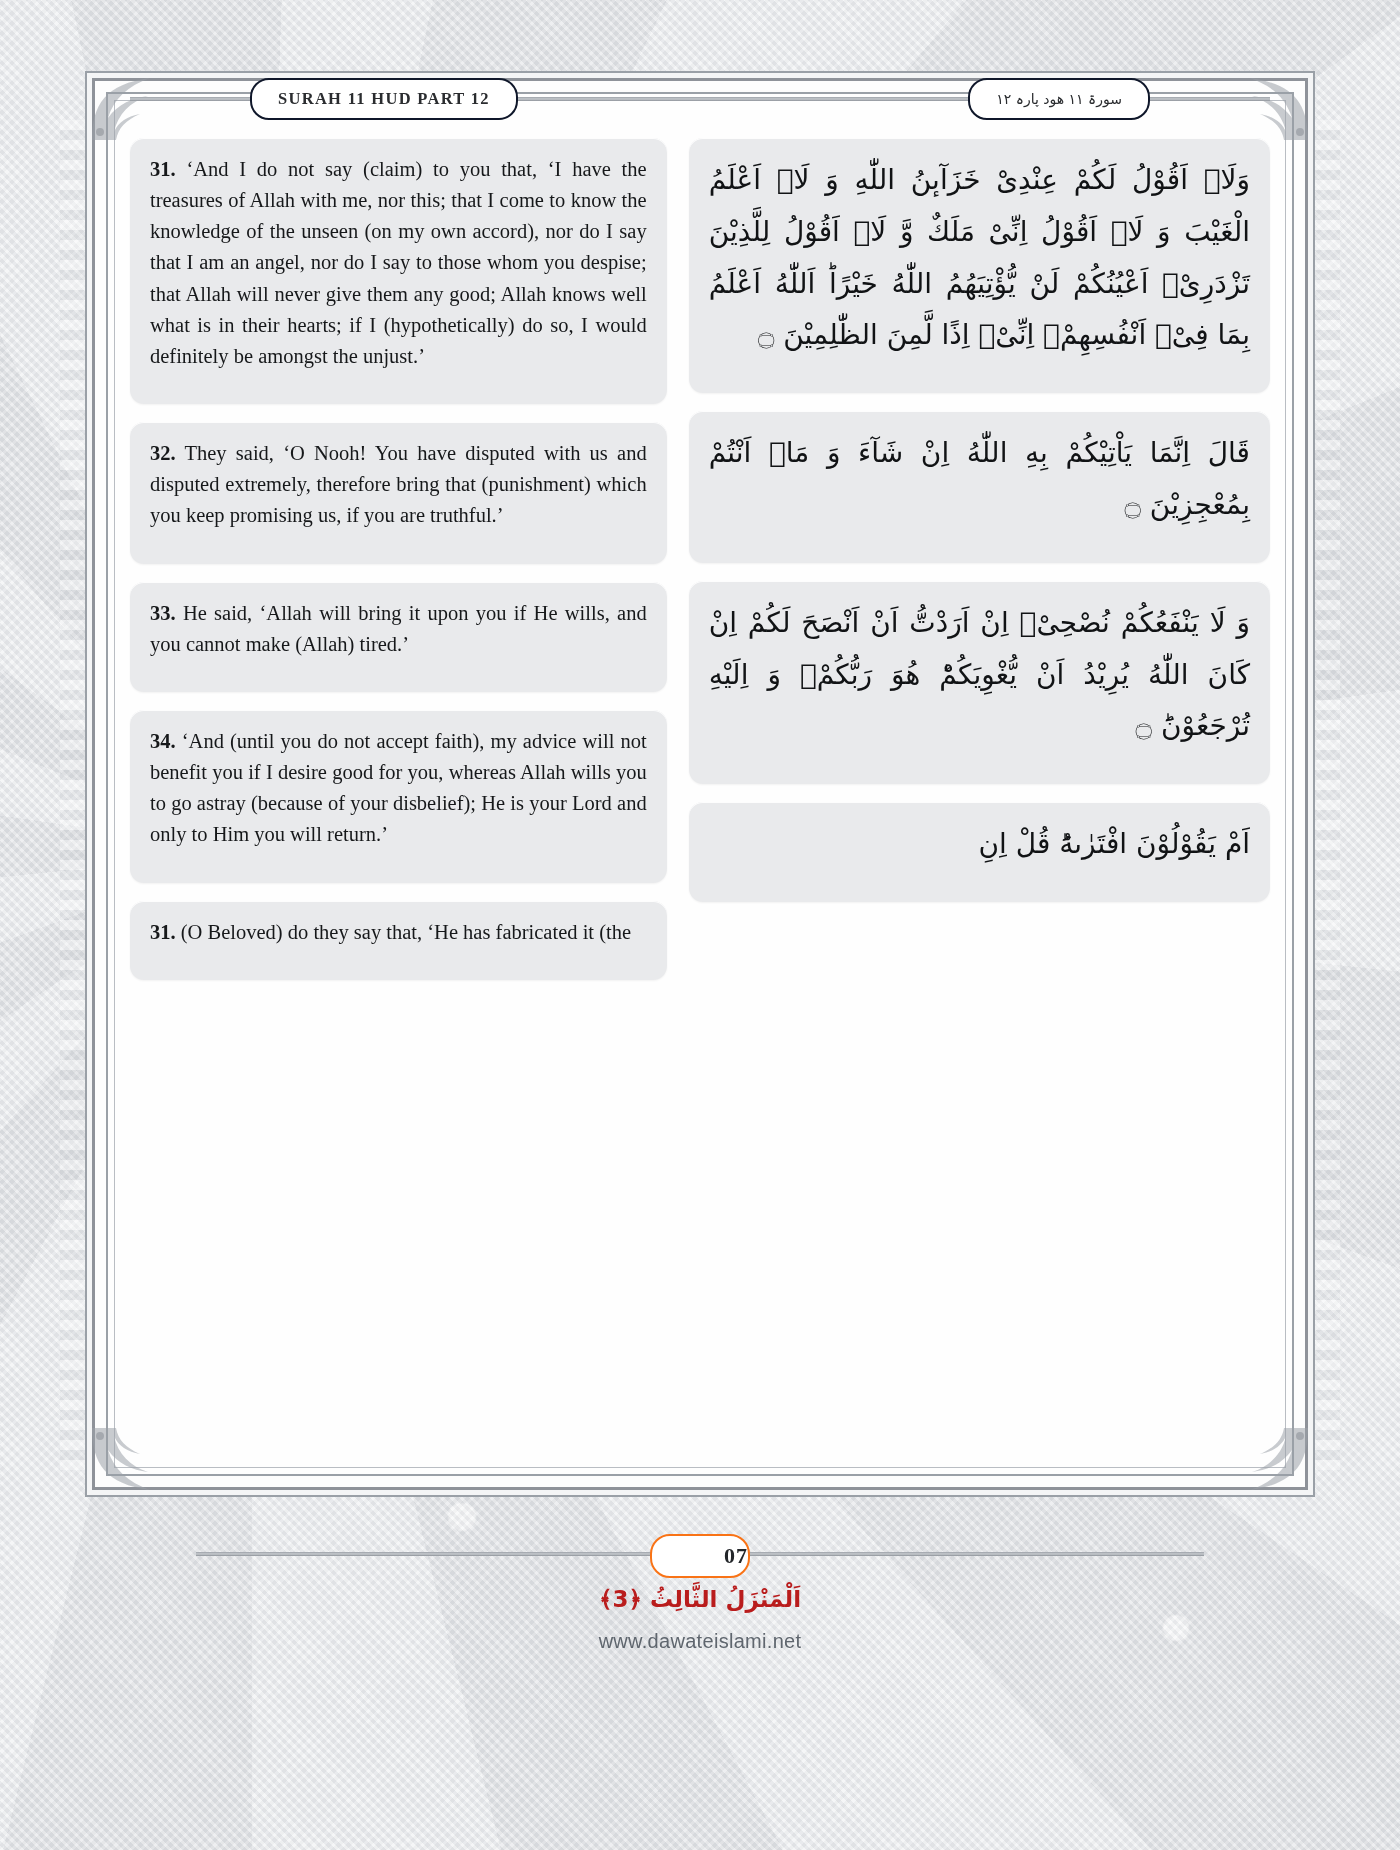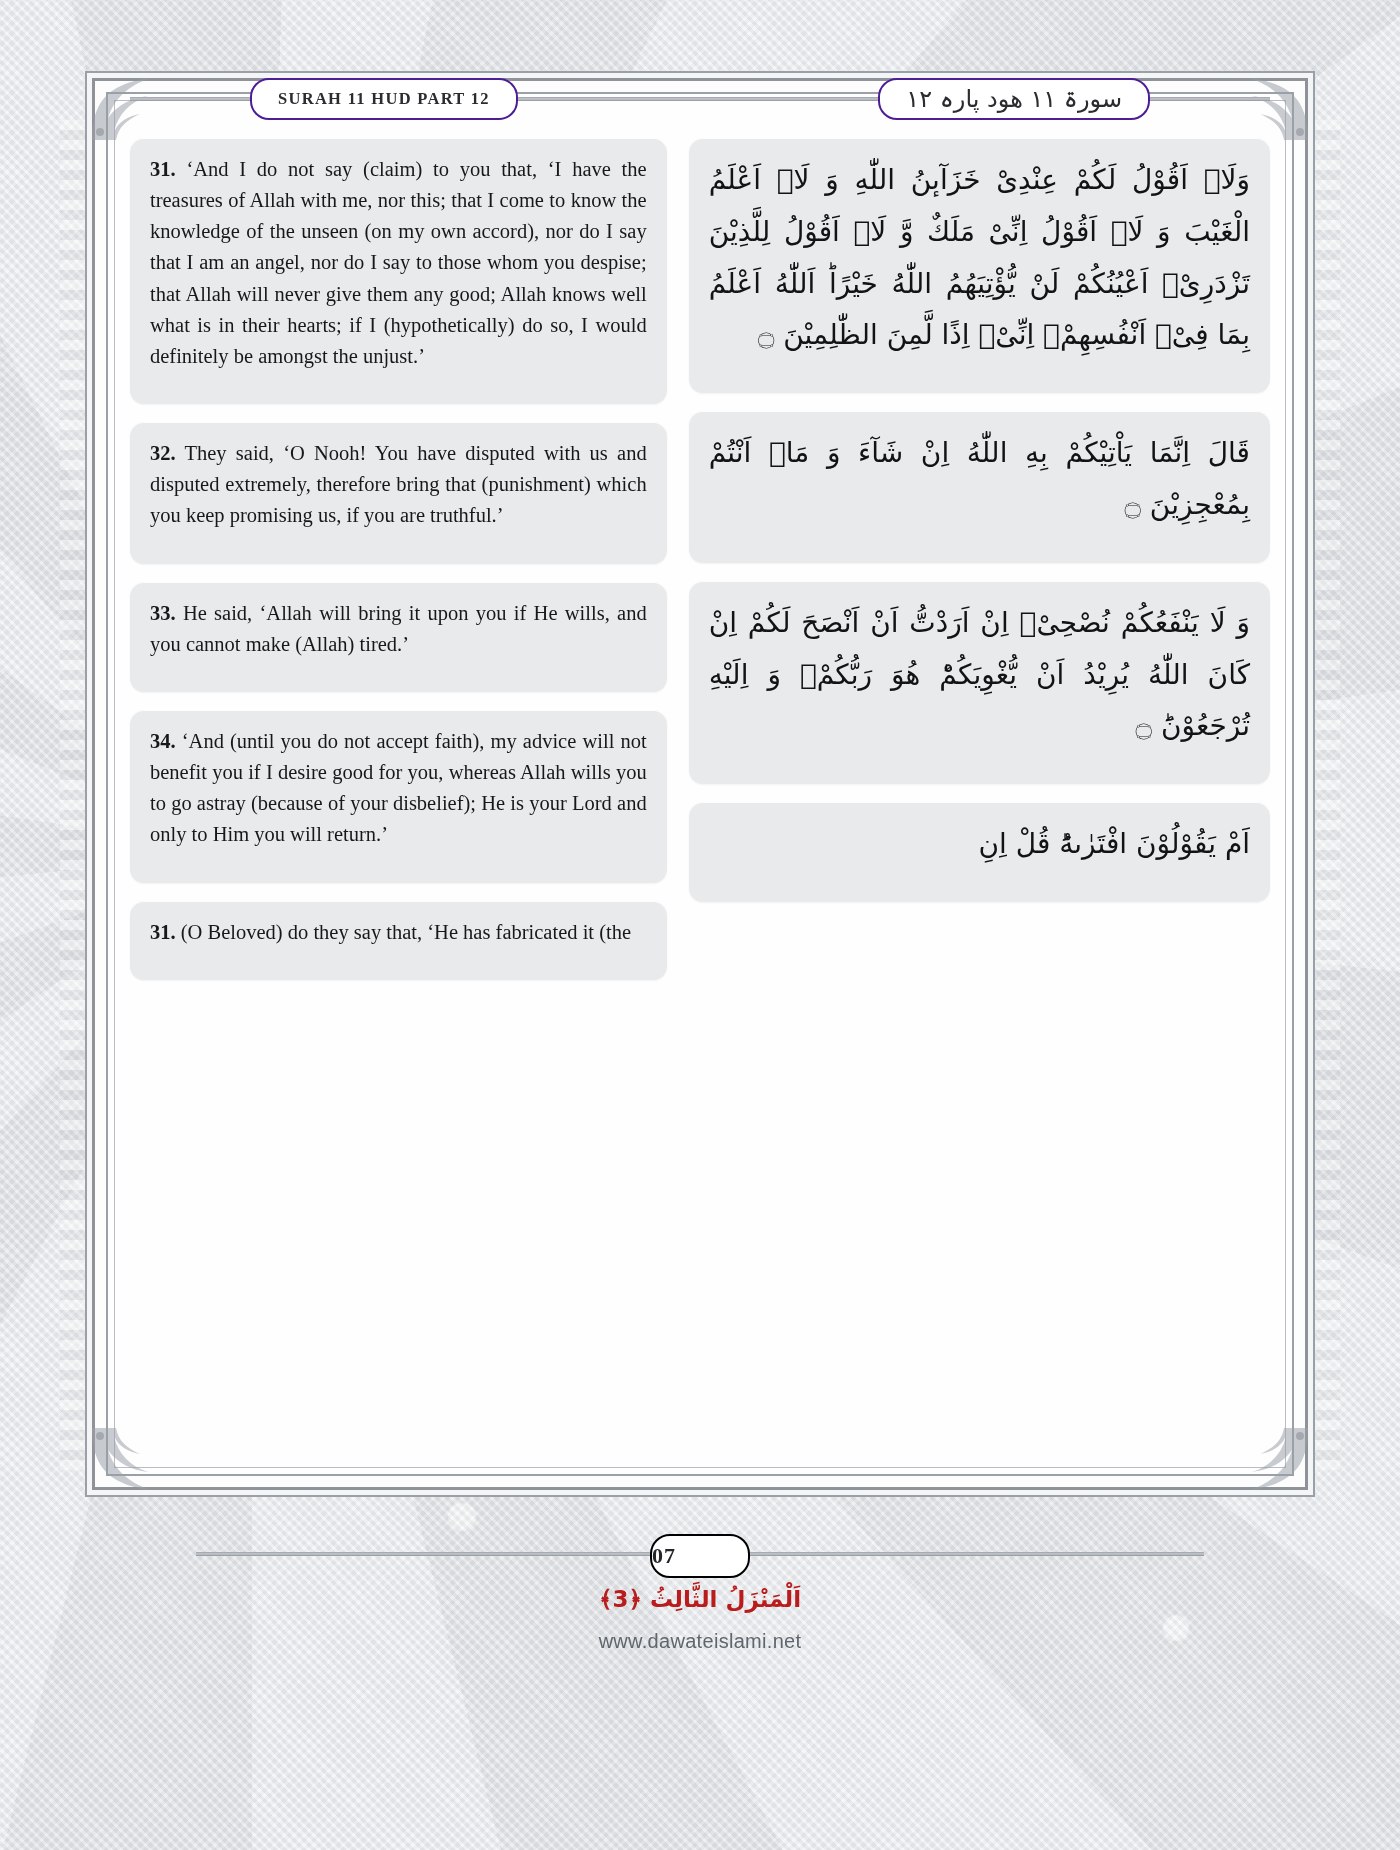--- a/index.html
+++ b/index.html
@@ -66,35 +66,35 @@
   
   .header{
     position:absolute;left:130px;right:130px;top:78px;height:42px;
   }
   .hdr-rule{
     position:absolute;left:0;right:0;top:19px;height:4px;
     background:linear-gradient(#9da2a9,#c6cace 50%,#8d9299);
   }
   .hdr-pill{
     position:absolute;top:0;height:38px;
-    border:2px solid #4c1d95;border-radius:19px;
+    border:2px solid #0f172a;border-radius:19px;
     background:#ffffff;
     display:flex;align-items:center;justify-content:center;
     padding:0 26px;
   }
   .hdr-left{left:120px;}
   .hdr-right{right:120px;}
   .hdr-left .hdr-text{
     font-family:"Liberation Serif", serif;
     font-size:16.5px;font-weight:700;letter-spacing:1.3px;
     color:#2a2c2f;white-space:nowrap;
   }
   .hdr-right .hdr-text{
     font-family:"DejaVu Sans", sans-serif;
-    font-size:24px;color:#2a2c2f;white-space:nowrap;direction:rtl;
+    font-size:14px;color:#2a2c2f;white-space:nowrap;direction:rtl;
   }
 
   
   .content{
     position:absolute;left:130px;right:130px;top:138px;bottom:378px;
     display:flex;gap:22px;
   }
   .col-en{width:48%;display:flex;flex-direction:column;gap:18px;}
   .col-ar{width:52%;display:flex;flex-direction:column;gap:18px;}
 
@@ -127,22 +127,22 @@
   
   .footer{
     position:absolute;left:0;right:0;bottom:0;height:360px;
   }
   .ftr-rule{
     position:absolute;left:196px;right:196px;top:62px;height:4px;
     background:linear-gradient(#9da2a9,#c6cace 50%,#8d9299);
   }
   .page-pill{
     position:absolute;left:50%;transform:translateX(-50%);top:44px;
-    width:96px;height:40px;border:2px solid #000000;border-radius:20px;
-    background:#fff;display:flex;align-items:center;justify-content:flex-start;
+    width:96px;height:40px;border:2px solid #f97316;border-radius:20px;
+    background:#fff;display:flex;align-items:center;justify-content:flex-end;
   }
   .page-pill .pg{
     font-family:"Liberation Serif", serif;
     font-size:22px;font-weight:700;color:#23262a;letter-spacing:1px;
   }
   .manzil{
     position:absolute;left:0;right:0;top:96px;text-align:center;
     font-family:"DejaVu Sans", sans-serif;
     font-size:23px;color:#b91c1c;direction:rtl;font-weight:700;
   }

